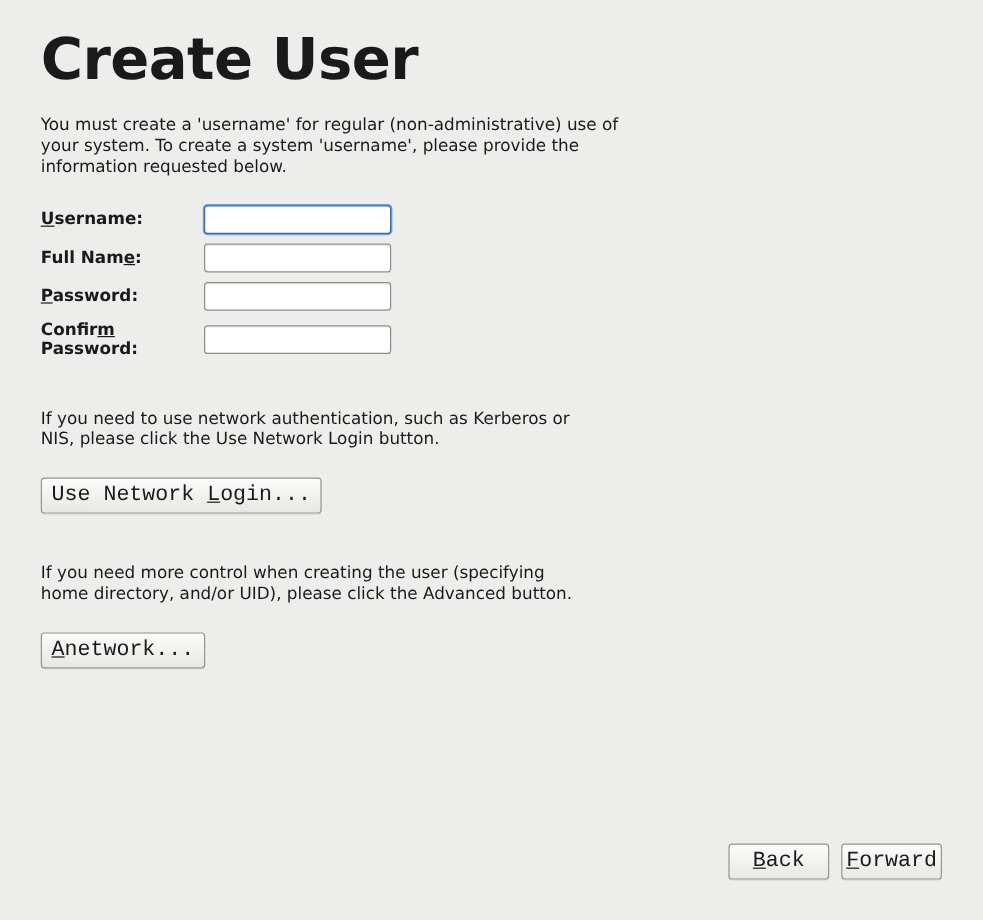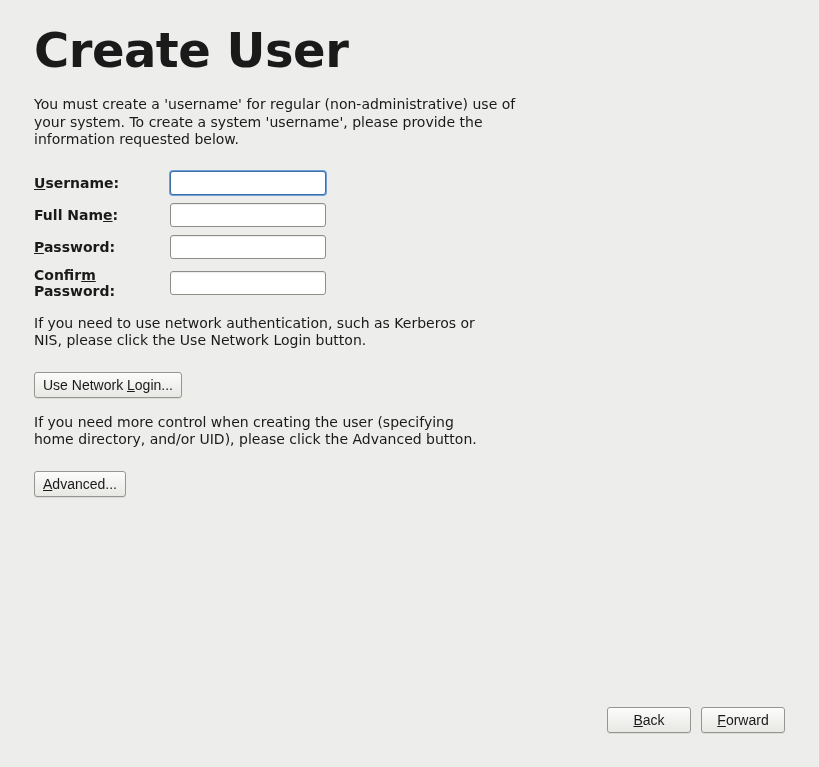--- a/index.html
+++ b/index.html
@@ -52,31 +52,31 @@
     font-size: 14px;
     box-sizing: border-box;
   }
   .form-input.focused {
     border: 1px solid #3a6ea5;
     box-shadow: 0 0 0 1px #6fa0d8;
   }
   .section-text {
     max-width: 460px;
     line-height: 1.25;
-    margin-top: 16px;
+    margin-top: 42px;
     margin-bottom: 22px;
   }
   .btn {
     display: inline-block;
     border: 1px solid #969690;
     border-radius: 3px;
     background: linear-gradient(#fcfcfb, #e7e7e4);
     padding: 4px 8px;
-    font-family: Liberation Sans, sans-serif;
-    font-size: 14px;
+    font-family: Liberation Mono, monospace;
+    font-size: 18px;
     color: #1a1a1a;
     cursor: pointer;
     box-shadow: 0 1px 0 rgba(0,0,0,0.08);
   }
   .u { text-decoration: underline; }
   .nav {
     position: absolute;
     right: 34px;
     bottom: 34px;
     display: flex;
@@ -127,21 +127,21 @@
 
   <div class="section-text">If you need to use network authentication, such as Kerberos or NIS, please click the Use Network Login button.</div>
 
   <button class="btn">
     <span>Use Network </span><span class="u">L</span><span>ogin...</span>
   </button>
 
   <div class="section-text">If you need more control when creating the user (specifying home directory, and/or UID), please click the Advanced button.</div>
 
   <button class="btn">
-    <span></span><span class="u">A</span><span>dvanced...</span>
+    <span></span><span class="u">A</span><span>network...</span>
   </button>
 
   <div class="nav">
     <button class="btn">
       <span></span><span class="u">B</span><span>ack</span>
     </button>
     <button class="btn">
       <span></span><span class="u">F</span><span>orward</span>
     </button>
   </div>

